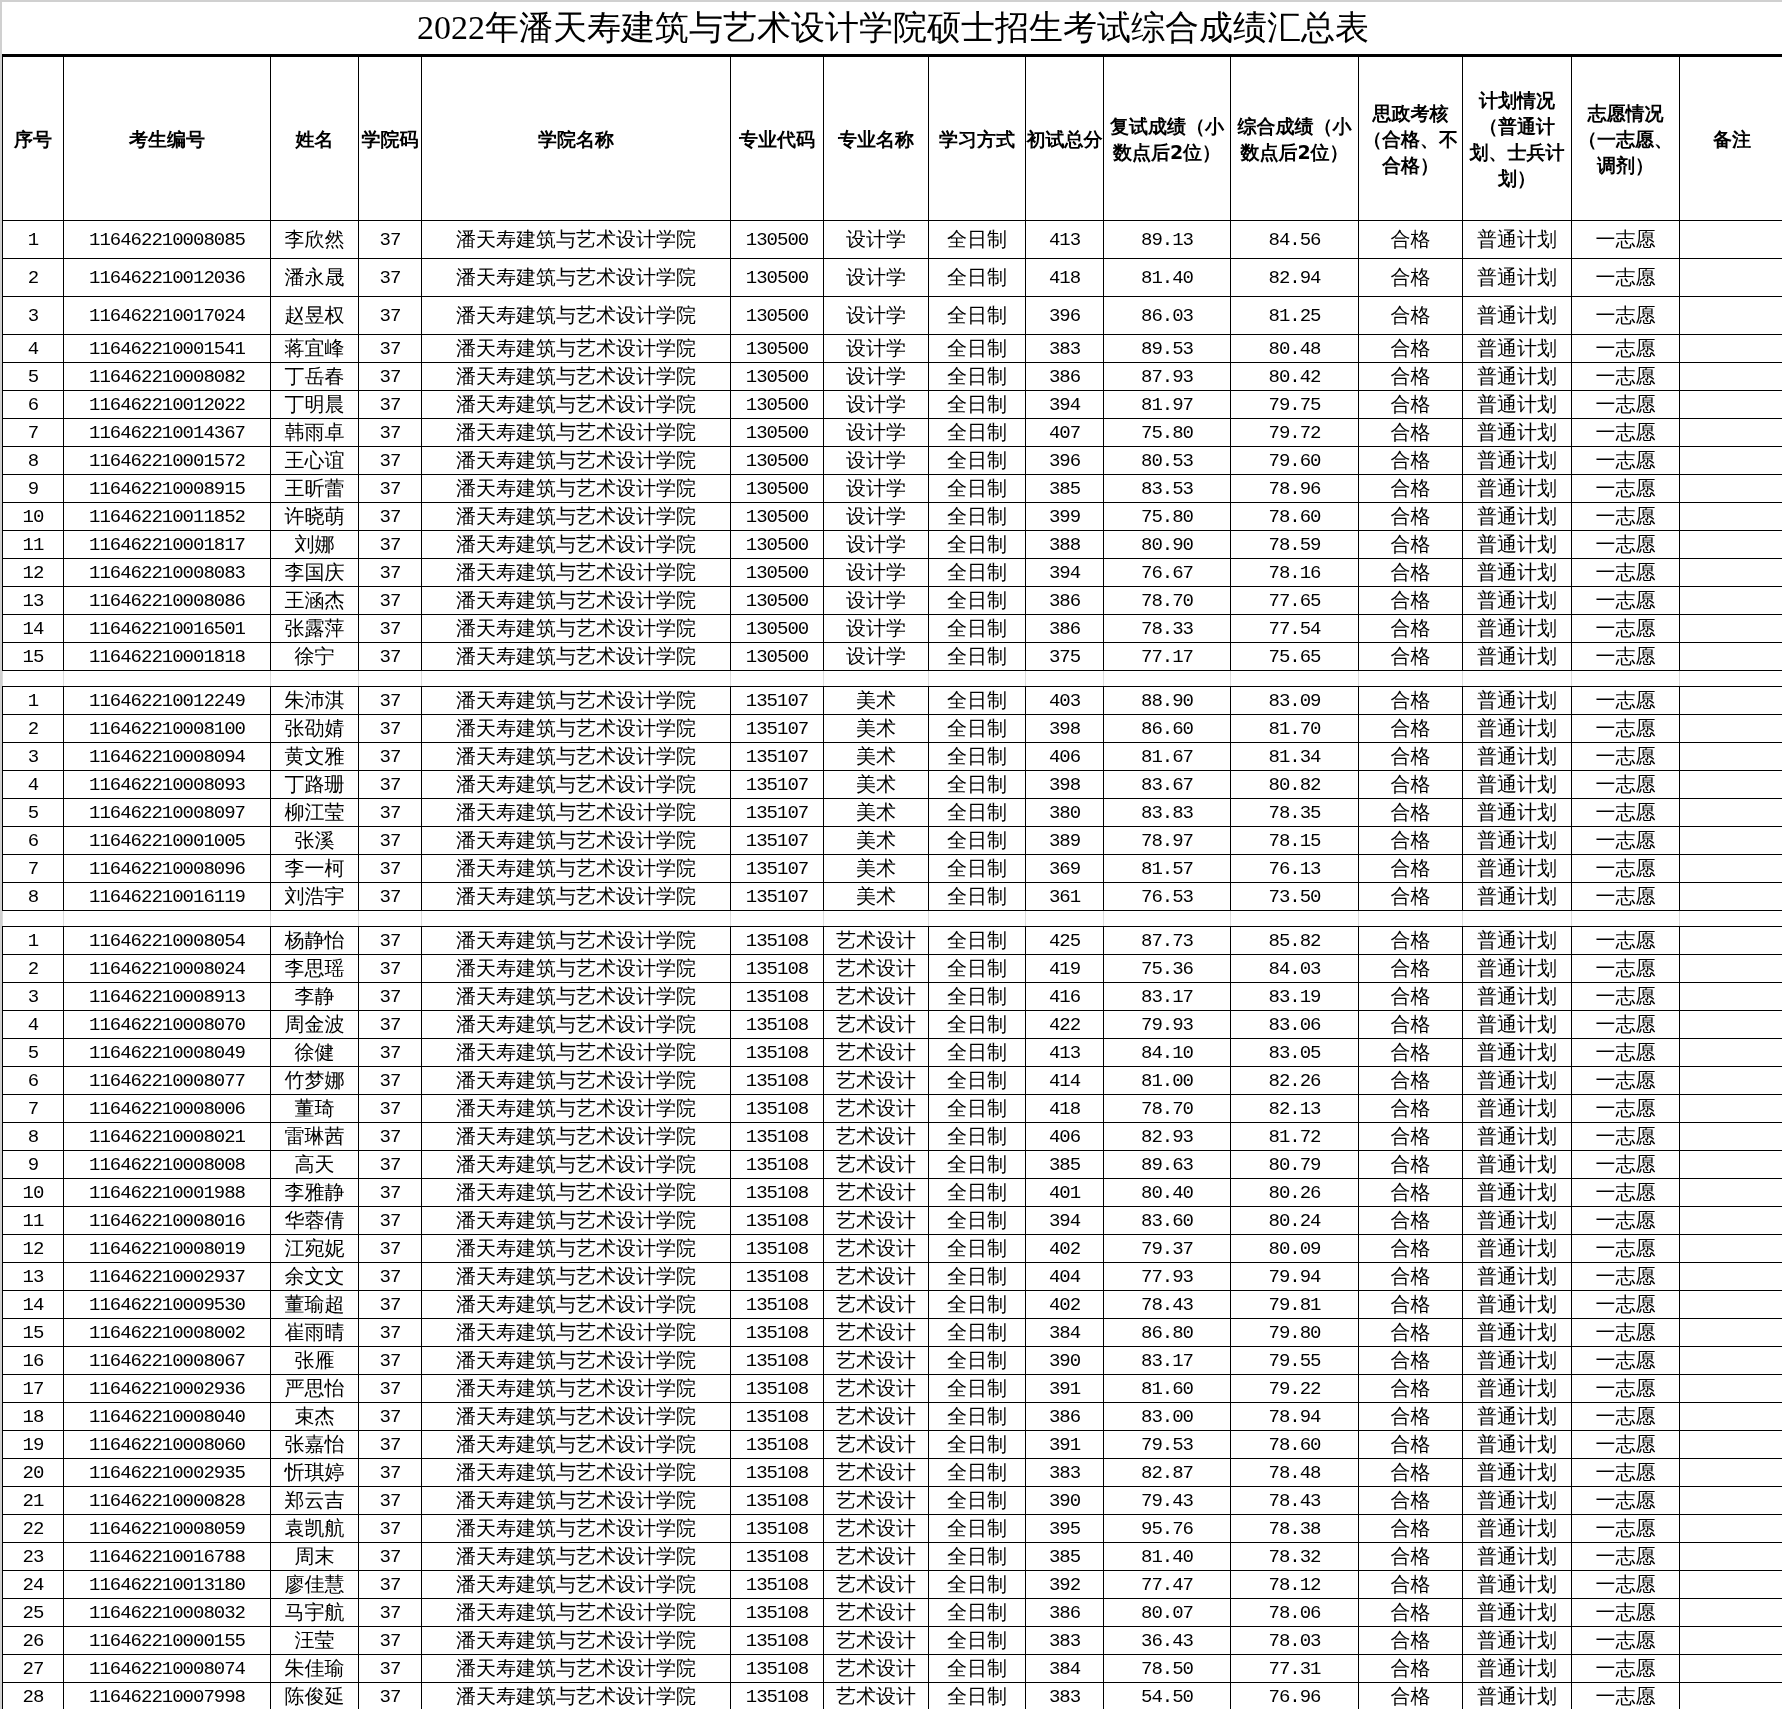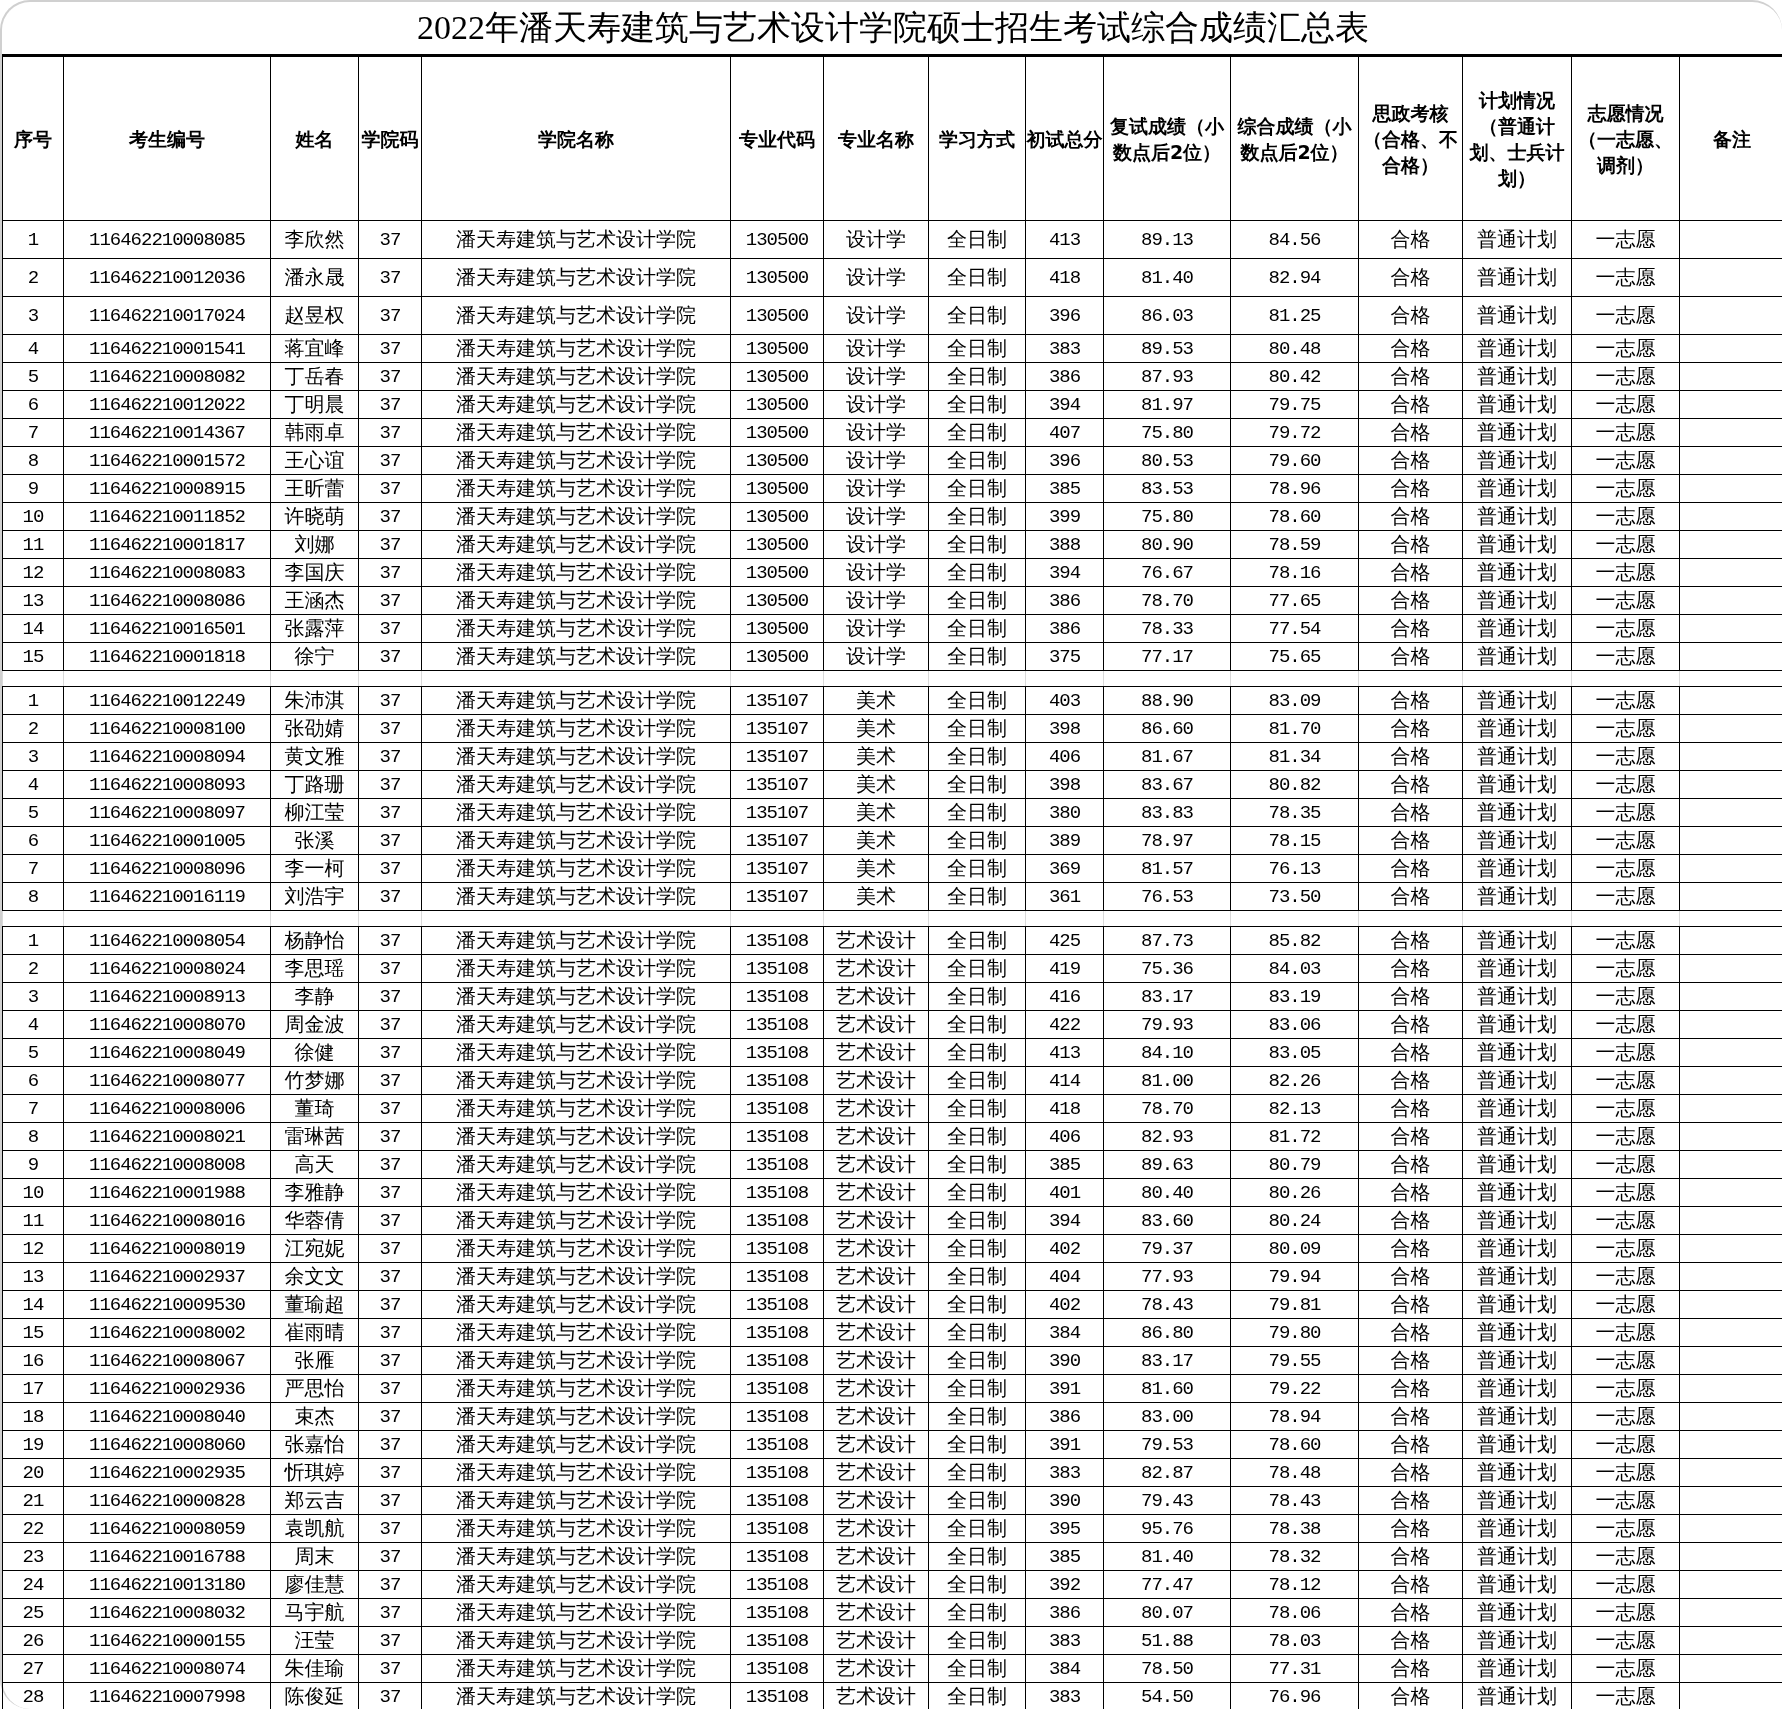--- a/index.html
+++ b/index.html
@@ -1,19 +1,19 @@
 <!DOCTYPE html>
 <html><head>
 <meta charset="utf-8">
 <style>
   html, body { margin: 0; padding: 0; background: #ffffff; }
   body { width: 1782px; height: 1709px; overflow: hidden; position: relative;
          font-family: "DejaVu Serif", "Liberation Serif", serif; color: #000; }
   .sheet { position: absolute; left: 0; top: 0; width: 1782px; height: 1709px;
-           border-left: 2px solid #d0d0d0; border-top: 2px solid #d0d0d0; box-sizing: border-box; border-radius: 30px; }
+           border-left: 2px solid #d0d0d0; border-top: 2px solid #d0d0d0; box-sizing: border-box; }
   .title { position: absolute; left: 0; top: 0; width: 1782px; height: 54px;
            display: flex; align-items: center; justify-content: center;
            font-family: "Liberation Serif", "DejaVu Serif", serif;
            font-size: 34px; letter-spacing: 0px; border-bottom: 2px solid #000; box-sizing: border-box; }
   table { position: absolute; left: 0; top: 54px; border-collapse: collapse; table-layout: fixed; width: 1782px; }
   td, th { border: 1px solid #000; text-align: center; vertical-align: middle; padding: 0;
            overflow: hidden; white-space: nowrap; }
   th { font-family: "DejaVu Sans", "Liberation Sans", sans-serif; font-weight: bold;
        font-size: 19px; line-height: 26px; height: 163px; white-space: normal; }
   td { font-family: "Liberation Serif", "DejaVu Serif", serif; font-size: 20px; }
@@ -920,21 +920,21 @@
         <tr class="row">
           <td class="num">26</td>
           <td class="num">116462210000155</td>
           <td>汪莹</td>
           <td class="num">37</td>
           <td>潘天寿建筑与艺术设计学院</td>
           <td class="num">135108</td>
           <td>艺术设计</td>
           <td>全日制</td>
           <td class="num">383</td>
-          <td class="num">51.88</td>
+          <td class="num">36.43</td>
           <td class="num">78.03</td>
           <td>合格</td>
           <td>普通计划</td>
           <td>一志愿</td>
           <td></td>
         </tr>
         <tr class="row">
           <td class="num">27</td>
           <td class="num">116462210008074</td>
           <td>朱佳瑜</td>

